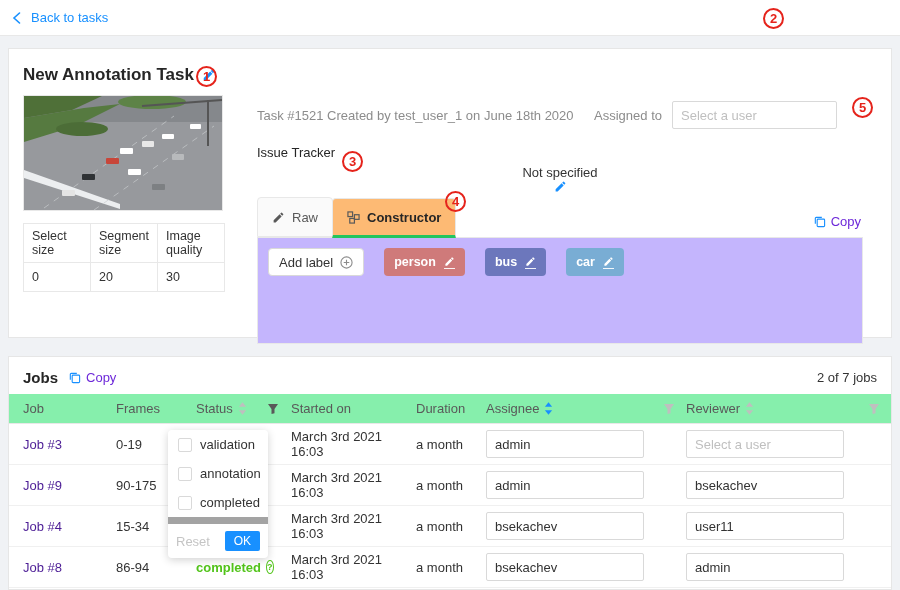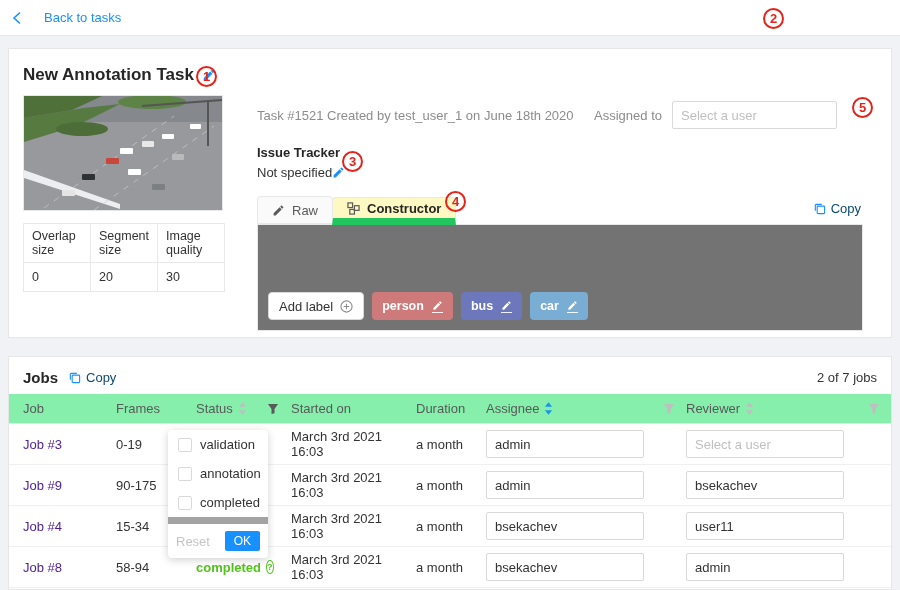--- a/index.html
+++ b/index.html
@@ -12,21 +12,21 @@
   }
   a { text-decoration:none; }
 
   
   .topbar {
     position:absolute; top:0; left:0; width:900px; height:36px;
     background:#fff; border-bottom:1px solid #e8e8e8;
     display:flex; align-items:center; justify-content:space-between;
     padding:0 12px;
   }
-  .back-link { display:flex; align-items:center; gap:23px; color:#1890ff; cursor:pointer; }
+  .back-link { display:flex; align-items:center; gap:10px; color:#1890ff; cursor:pointer; }
   .topbar-right { display:flex; align-items:center; gap:10px; }
   .actions-btn {
     display:flex; align-items:center; height:28px; background:#fff;
     border:1px solid #d9d9d9; border-radius:2px; cursor:pointer;
   }
   .actions-btn .lbl { padding:0 12px; font-size:13px; color:#333; }
   .actions-btn .sep { width:1px; height:100%; background:#e8e8e8; }
   .actions-btn .dots { width:26px; text-align:center; font-weight:bold; font-size:15px; color:#333; }
 
   
@@ -65,35 +65,35 @@
   .meta-text { color:#8c8c8c; font-size:13px; }
   .assigned-group { display:flex; align-items:center; gap:10px; margin-right:26px; }
   .assigned-label { color:#8c8c8c; }
   .assignee-input, .cell-input {
     width:165px; height:28px; border:1px solid #d9d9d9; border-radius:2px;
     padding:0 8px; font-size:13px; color:#333; background:#fff;
     font-family:"Liberation Sans", sans-serif; outline:none;
   }
   ::placeholder { color:#bfbfbf; opacity:1; }
 
-  .issue-label { margin-top:16px; font-weight:700; font-size:13px; color:#262626; }
-  .issue-value-row { margin-top:5px; display:flex; align-items:center; gap:0; }
+  .issue-label { margin-top:16px; font-weight:400; font-size:13px; color:#262626; }
+  .issue-value-row { margin-top:5px; display:flex; align-items:center; gap:0;flex-direction:column; }
 
   
   .tabs-strip { margin-top:12px; display:flex; align-items:flex-end; border-bottom:1px solid #e8e8e8; position:relative; height:33px; }
   .tab {
     display:flex; align-items:center; gap:7px; padding:6px 14px; cursor:pointer;
-    border:1px solid #e8e8e8; border-radius:4px 4px 0 0; height:28px;
+    border:1px solid #e8e8e8; border-radius:4px 4px 0 0; height:40px;
   }
   .tab-raw { background:#fafafa; color:#595959; }
-  .tab-constructor { background:#fef9c3; color:#262626; font-weight:600; border-bottom:7px solid #22c55e; margin-bottom:-1px; z-index:2; margin-left:-1px; }
-  .copy-link { margin-left:auto; align-self:center; display:flex; align-items:center; gap:5px; color:#0c4a6e; cursor:pointer; padding-right:2px; }
+  .tab-constructor { background:#fdba74; color:#262626; font-weight:600; border-bottom:3px solid #22c55e; margin-bottom:-1px; z-index:2; margin-left:-1px; }
+  .copy-link { margin-left:auto; align-self:center; display:flex; align-items:center; gap:5px; color:#6d28d9; cursor:pointer; padding-right:2px; }
   .tab-content {
-    border:1px solid #e8e8e8; border-top:none; height:106px; background:#737373;
-    padding:10px; display:flex; align-items:flex-end; gap:8px;
+    border:1px solid #e8e8e8; border-top:none; height:106px; background:#c4b5fd;
+    padding:10px; display:flex; align-items:flex-start; gap:20px;
   }
   .add-label-btn {
     display:inline-flex; align-items:center; gap:7px; height:28px; padding:0 10px;
     border:1px solid #d9d9d9; border-radius:4px; background:#fff; color:#333;
     font-size:13px; cursor:pointer; font-family:"Liberation Sans", sans-serif;
   }
   .label-badge {
     display:inline-flex; align-items:center; gap:8px; height:28px; padding:0 10px;
     border-radius:4px; color:#fff; font-size:12.5px; font-weight:600; cursor:pointer;
   }
@@ -188,21 +188,21 @@
         <rect x="166" y="28" width="11" height="5" rx="1" fill="#fff"></rect>
         <rect x="38" y="94" width="13" height="6" rx="1" fill="#e4e4e4"></rect>
         <rect x="128" y="88" width="13" height="6" rx="1" fill="#7d8083"></rect>
       </g>
     </svg>
   </div>
 
   <table class="params-table">
     <tbody>
         <tr>
-      <td>Overlap size</td>
+      <td>Select size</td>
       <td>Segment size</td>
       <td>Image quality</td>
     </tr>
     <tr class="val">
       <td>0</td>
       <td>20</td>
       <td>30</td>
     </tr>
   </tbody>
     </table>
@@ -395,21 +395,21 @@
     <span>March 3rd 2021 16:03</span>
     <span>a month</span>
     <span><input class="cell-input" value="bsekachev" style=""></span>
     <span></span>
     <span><input class="cell-input" value="user11" style=""></span>
     <span></span>
   </div>
 
   <div class="jgrid jrow">
     <a class="job-link">Job #8</a>
-    <span>58-94</span>
+    <span>86-94</span>
     <span class="status-completed">
       <span>completed</span>
       <span class="q-circle">?</span>
     </span>
     <span></span>
     <span>March 3rd 2021 16:03</span>
     <span>a month</span>
     <span><input class="cell-input" value="bsekachev" style=""></span>
     <span></span>
     <span><input class="cell-input" value="admin" style=""></span>

